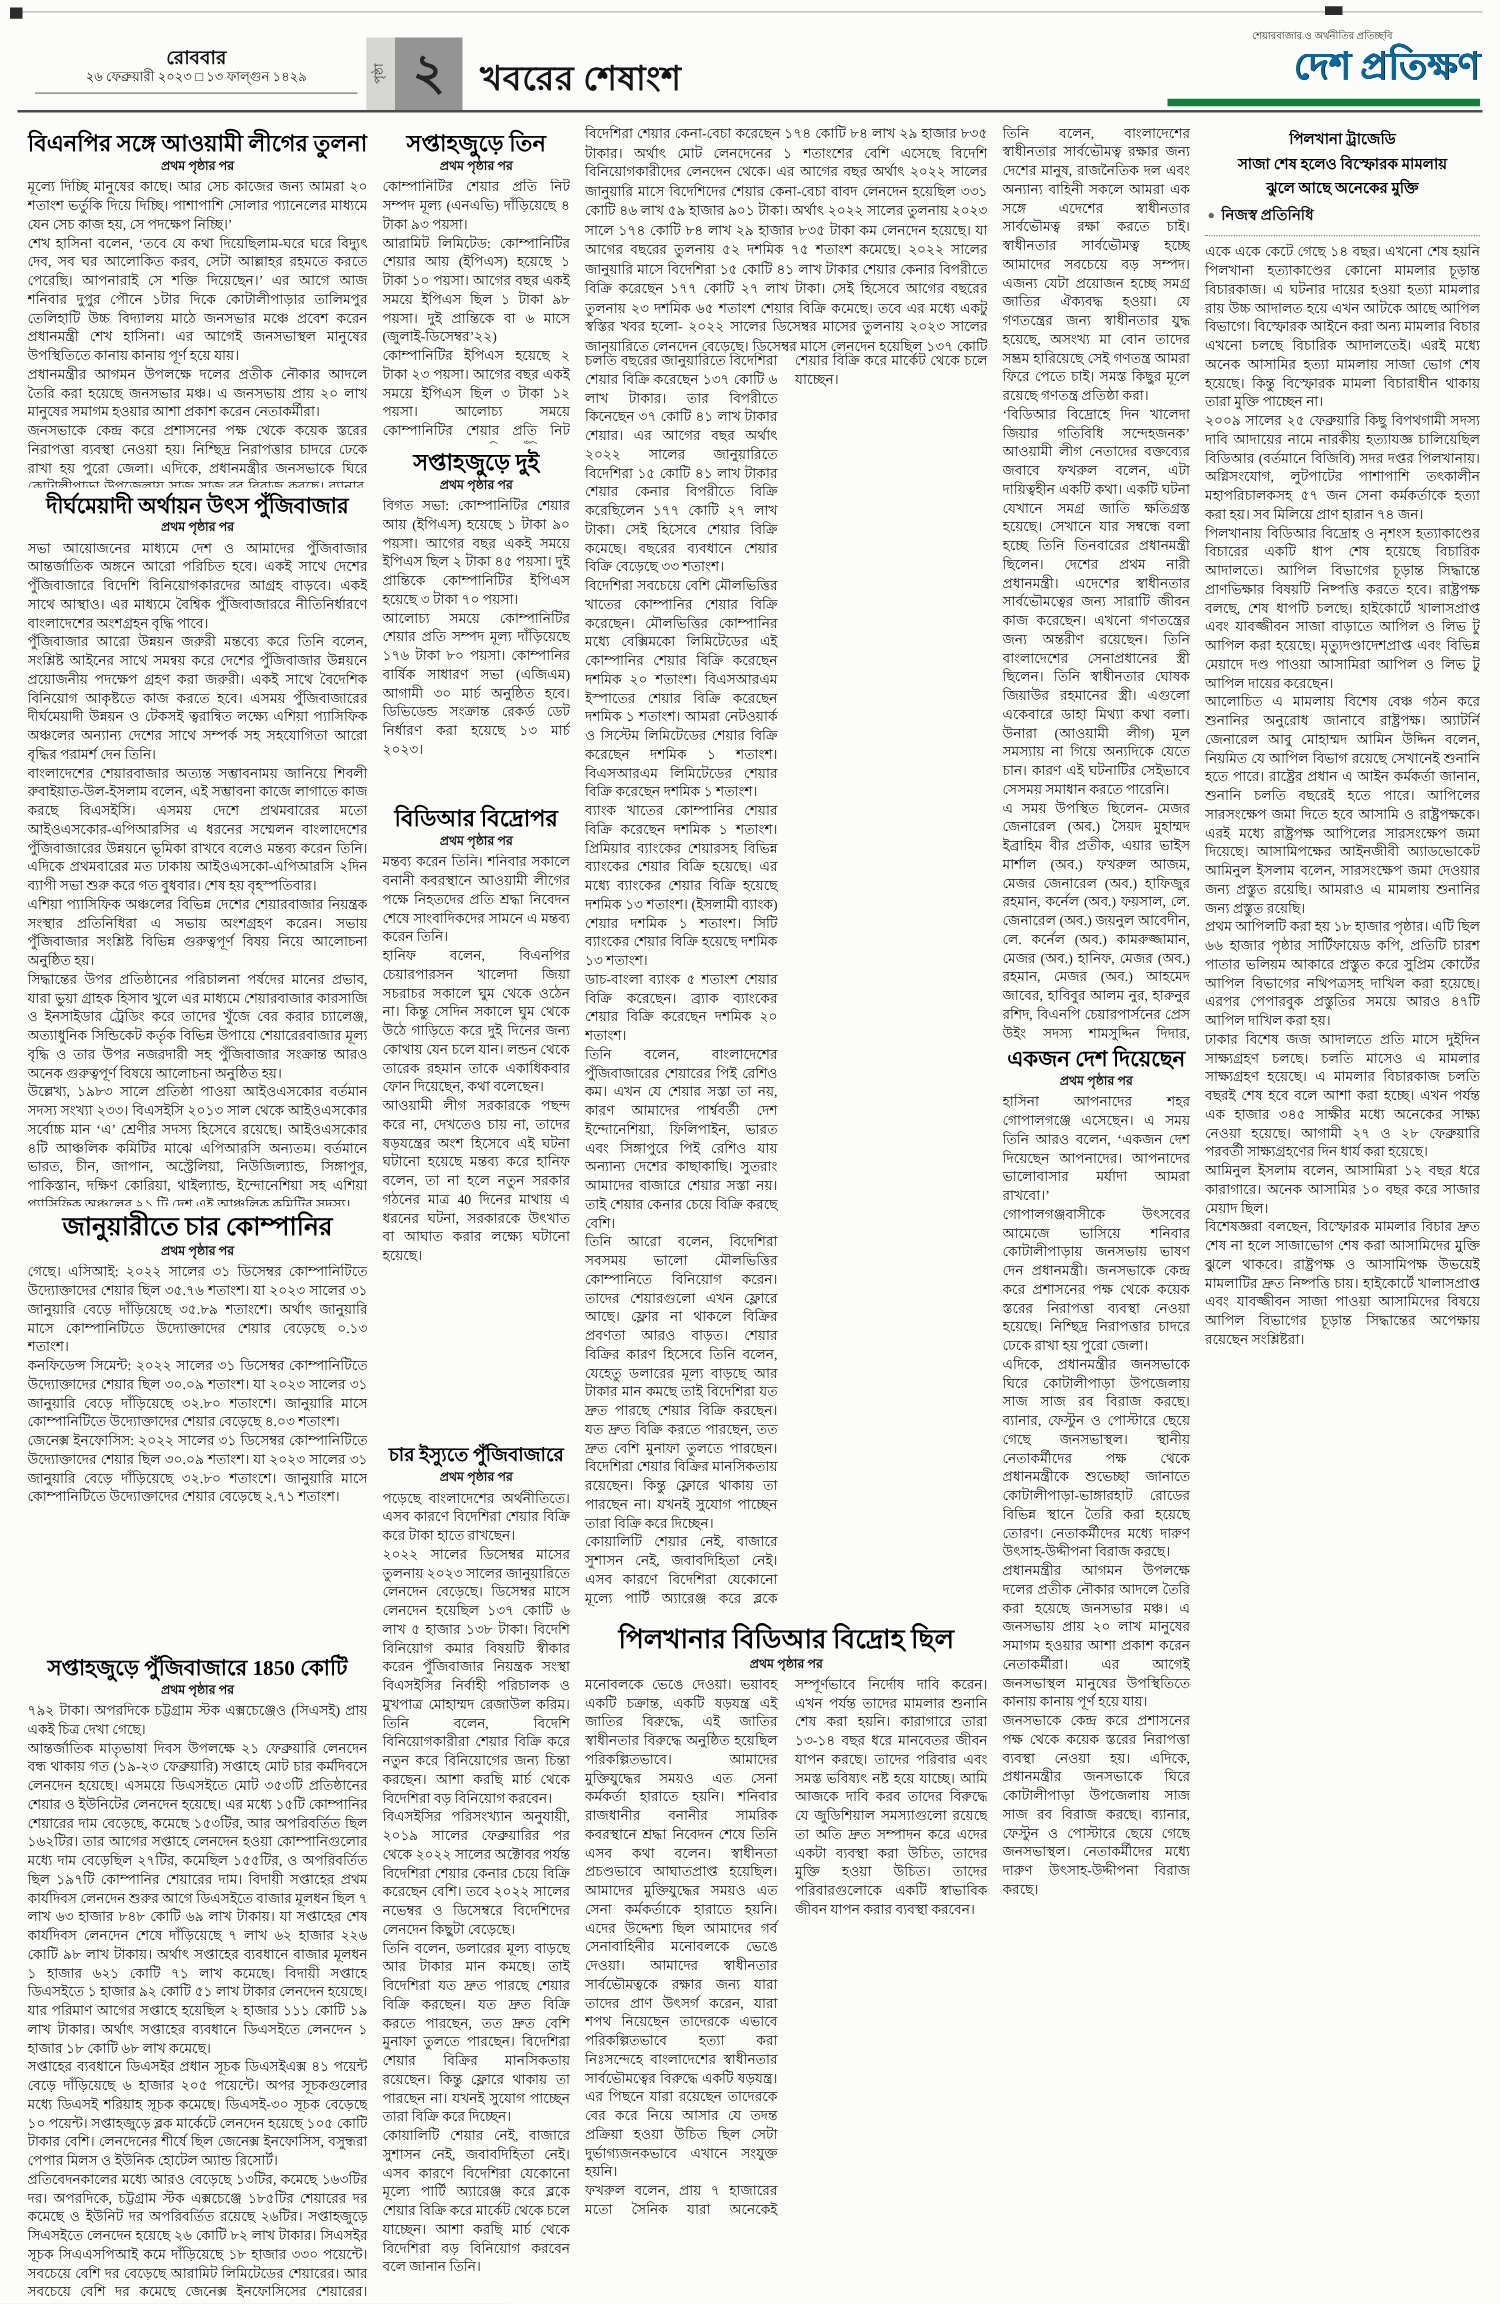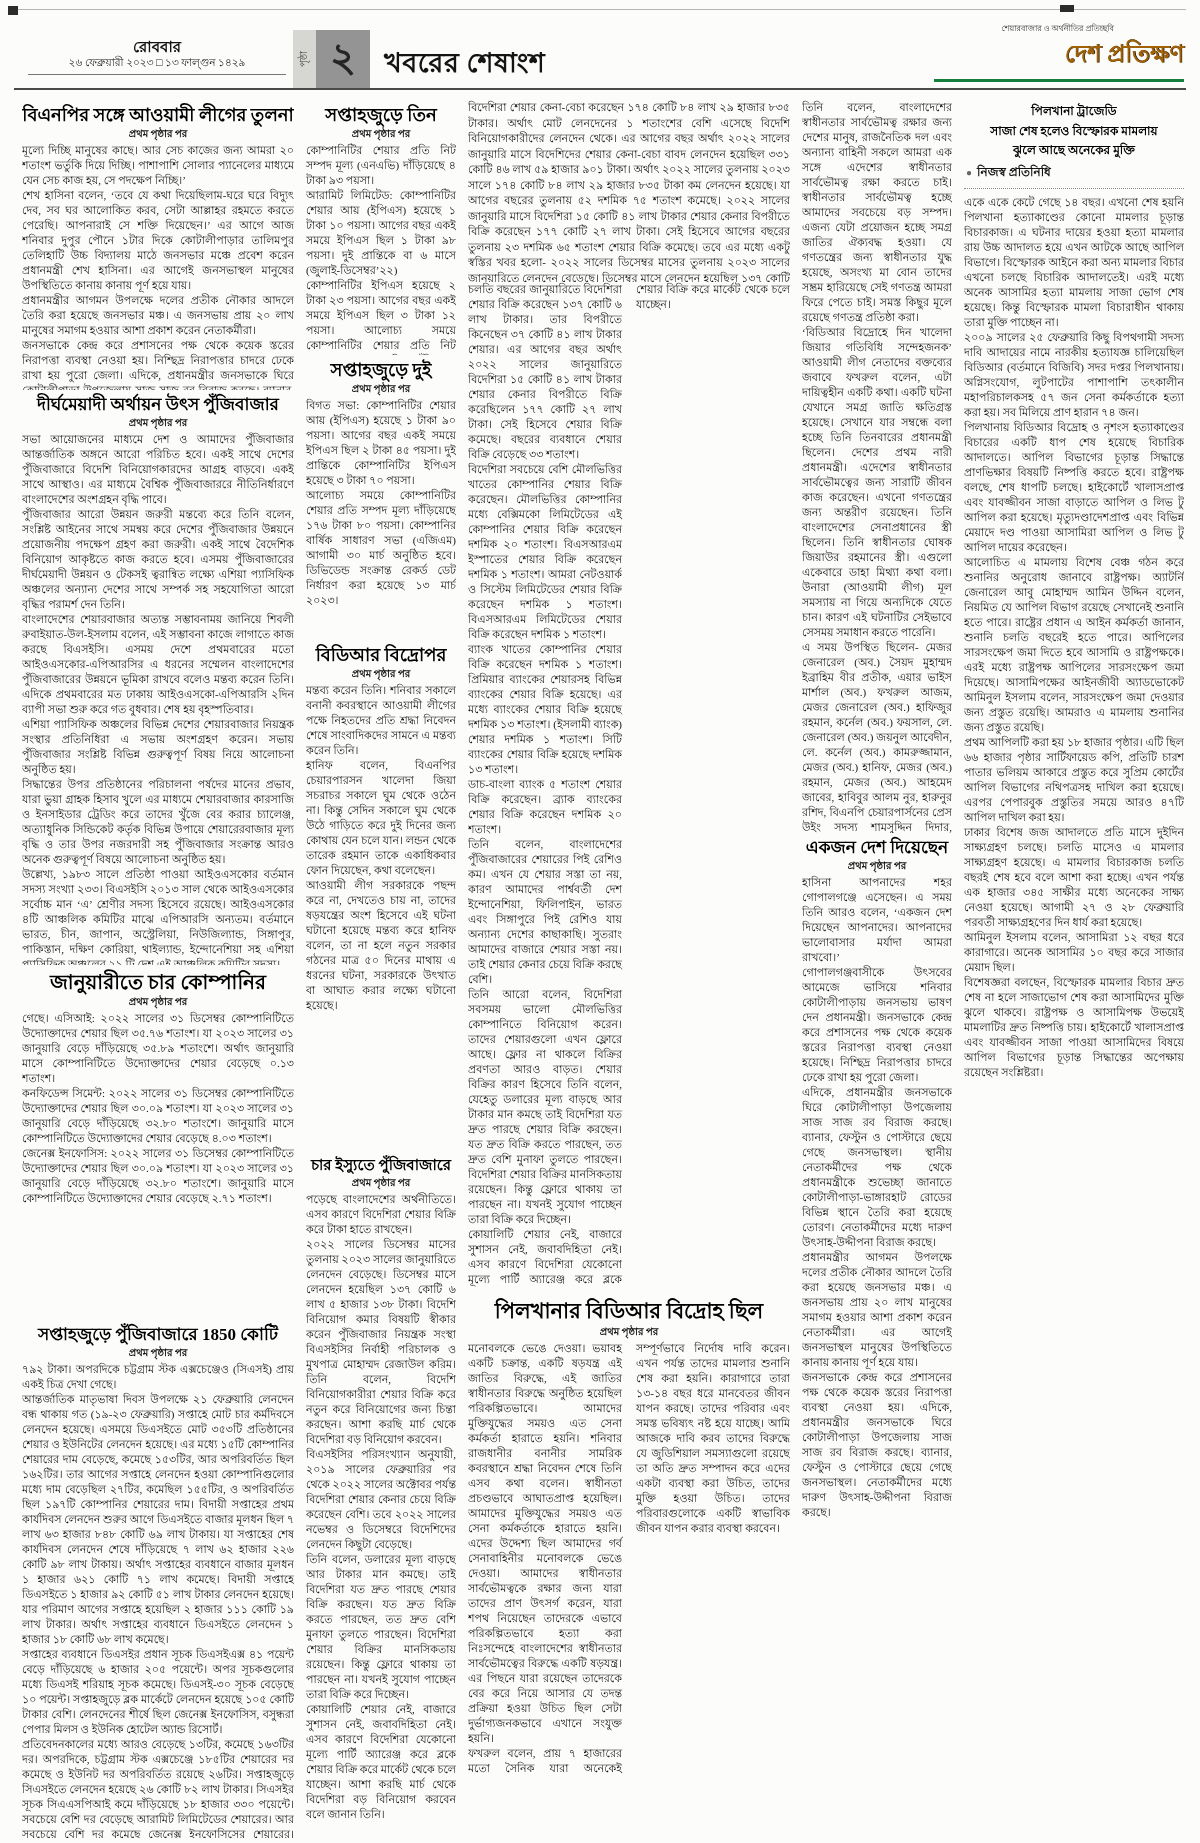--- a/index.html
+++ b/index.html
@@ -17,23 +17,23 @@
   
   .dateline { position:absolute; left:28px; top:38px; width:258px; text-align:center; border-bottom:1px solid #777; padding-bottom:4px; }
   .weekday { font-size:15px; font-weight:bold; line-height:18px; }
   .dateline .date { font-size:10.5px; line-height:14px; color:#222; }
   .pagestrip { position:absolute; left:293px; top:30px; width:23px; height:58px; background:#d6d6d3; color:#3c3c3c;
                font-size:10px; display:flex; align-items:center; justify-content:center;
                writing-mode:vertical-rl; transform:rotate(180deg); }
   .pagebox { position:absolute; left:316px; top:30px; width:54px; height:58px; background:#949494; color:#252525;
              font-size:40px; font-weight:bold; display:flex; align-items:center; justify-content:center; }
   .section-title { position:absolute; left:384px; top:42px; font-size:27px; font-weight:bold; letter-spacing:0.5px; }
-  .masthead { position:absolute; right:16px; top:24px; width:250px; text-align:right; border-bottom:3px solid #15803d; padding-bottom:5px; }
+  .masthead { position:absolute; right:16px; top:24px; width:250px; text-align:right; border-bottom:6px solid #15803d; padding-bottom:5px; }
   .masthead-tagline { font-size:8px; color:#333; line-height:10px; padding-right:70px; }
-  .masthead-title { font-size:24px; font-weight:bold; line-height:40px; color:#a16207; text-shadow:0.6px 0 0 #0d0d0d; }
+  .masthead-title { font-size:30px; font-weight:bold; line-height:40px; color:#0369a1; text-shadow:0.6px 0 0 #0d0d0d; }
   .header-rule { position:absolute; left:14px; top:88px; width:1172px; height:2px; background:#4a4a4a; }
 
   
   .col { position:absolute; top:100px; }
   .col1 { left:22px;  width:272px; }
   .col2 { left:306px; width:150px; }
   .colm { left:468px; width:322px; }
   .col5 { left:802px; width:150px; }
   .col6 { left:964px; width:220px; }
 
@@ -142,21 +142,21 @@
           <p>বিগত সভা: কোম্পানিটির শেয়ার আয় (ইপিএস) হয়েছে ১ টাকা ৯০ পয়সা। আগের বছর একই সময়ে ইপিএস ছিল ২ টাকা ৪৫ পয়সা। দুই প্রান্তিকে কোম্পানিটির ইপিএস হয়েছে ৩ টাকা ৭০ পয়সা।</p>
           <p>আলোচ্য সময়ে কোম্পানিটির শেয়ার প্রতি সম্পদ মূল্য দাঁড়িয়েছে ১৭৬ টাকা ৮০ পয়সা। কোম্পানির বার্ষিক সাধারণ সভা (এজিএম) আগামী ৩০ মার্চ অনুষ্ঠিত হবে। ডিভিডেন্ড সংক্রান্ত রেকর্ড ডেট নির্ধারণ করা হয়েছে ১৩ মার্চ ২০২৩।</p>
         </div>
     </div>
     <div class="art hG">
       <h2 class="head h18">বিডিআর বিদ্রোপর</h2>
       <div class="cont">প্রথম পৃষ্ঠার পর</div>
       <div class="body">
           <p>মন্তব্য করেন তিনি। শনিবার সকালে বনানী কবরস্থানে আওয়ামী লীগের পক্ষে নিহতদের প্রতি শ্রদ্ধা নিবেদন শেষে সাংবাদিকদের সামনে এ মন্তব্য করেন তিনি।</p>
           <p>হানিফ বলেন, বিএনপির চেয়ারপারসন খালেদা জিয়া সচরাচর সকালে ঘুম থেকে ওঠেন না। কিন্তু সেদিন সকালে ঘুম থেকে উঠে গাড়িতে করে দুই দিনের জন্য কোথায় যেন চলে যান। লন্ডন থেকে তারেক রহমান তাকে একাধিকবার ফোন দিয়েছেন, কথা বলেছেন।</p>
-          <p>আওয়ামী লীগ সরকারকে পছন্দ করে না, দেখতেও চায় না, তাদের ষড়যন্ত্রের অংশ হিসেবে এই ঘটনা ঘটানো হয়েছে মন্তব্য করে হানিফ বলেন, তা না হলে নতুন সরকার গঠনের মাত্র ৫০ দিনের মাথায় এ ধরনের ঘটনা, সরকারকে উৎখাত বা আঘাত করার লক্ষ্যে ঘটানো হয়েছে।</p>
+          <p>আওয়ামী লীগ সরকারকে পছন্দ করে না, দেখতেও চায় না, তাদের ষড়যন্ত্রের অংশ হিসেবে এই ঘটনা ঘটানো হয়েছে মন্তব্য করে হানিফ বলেন, তা না হলে নতুন সরকার গঠনের মাত্র 40 দিনের মাথায় এ ধরনের ঘটনা, সরকারকে উৎখাত বা আঘাত করার লক্ষ্যে ঘটানো হয়েছে।</p>
         </div>
     </div>
     <div class="art hH">
       <h2 class="head h15">চার ইস্যুতে পুঁজিবাজারে</h2>
       <div class="cont">প্রথম পৃষ্ঠার পর</div>
       <div class="body">
           <p>পড়েছে বাংলাদেশের অর্থনীতিতে। এসব কারণে বিদেশিরা শেয়ার বিক্রি করে টাকা হাতে রাখছেন।</p>
           <p>২০২২ সালের ডিসেম্বর মাসের তুলনায় ২০২৩ সালের জানুয়ারিতে লেনদেন বেড়েছে। ডিসেম্বর মাসে লেনদেন হয়েছিল ১৩৭ কোটি ৬ লাখ ৫ হাজার ১৩৮ টাকা। বিদেশি বিনিয়োগ কমার বিষয়টি স্বীকার করেন পুঁজিবাজার নিয়ন্ত্রক সংস্থা বিএসইসির নির্বাহী পরিচালক ও মুখপাত্র মোহাম্মদ রেজাউল করিম। তিনি বলেন, বিদেশি বিনিয়োগকারীরা শেয়ার বিক্রি করে নতুন করে বিনিয়োগের জন্য চিন্তা করছেন। আশা করছি মার্চ থেকে বিদেশিরা বড় বিনিয়োগ করবেন।</p>
           <p>বিএসইসির পরিসংখ্যান অনুযায়ী, ২০১৯ সালের ফেব্রুয়ারির পর থেকে ২০২২ সালের অক্টোবর পর্যন্ত বিদেশিরা শেয়ার কেনার চেয়ে বিক্রি করেছেন বেশি। তবে ২০২২ সালের নভেম্বর ও ডিসেম্বরে বিদেশিদের লেনদেন কিছুটা বেড়েছে।</p>
           <p>তিনি বলেন, ডলারের মূল্য বাড়ছে আর টাকার মান কমছে। তাই বিদেশিরা যত দ্রুত পারছে শেয়ার বিক্রি করছেন। যত দ্রুত বিক্রি করতে পারছেন, তত দ্রুত বেশি মুনাফা তুলতে পারছেন। বিদেশিরা শেয়ার বিক্রির মানসিকতায় রয়েছেন। কিন্তু ফ্লোরে থাকায় তা পারছেন না। যখনই সুযোগ পাচ্ছেন তারা বিক্রি করে দিচ্ছেন।</p>

